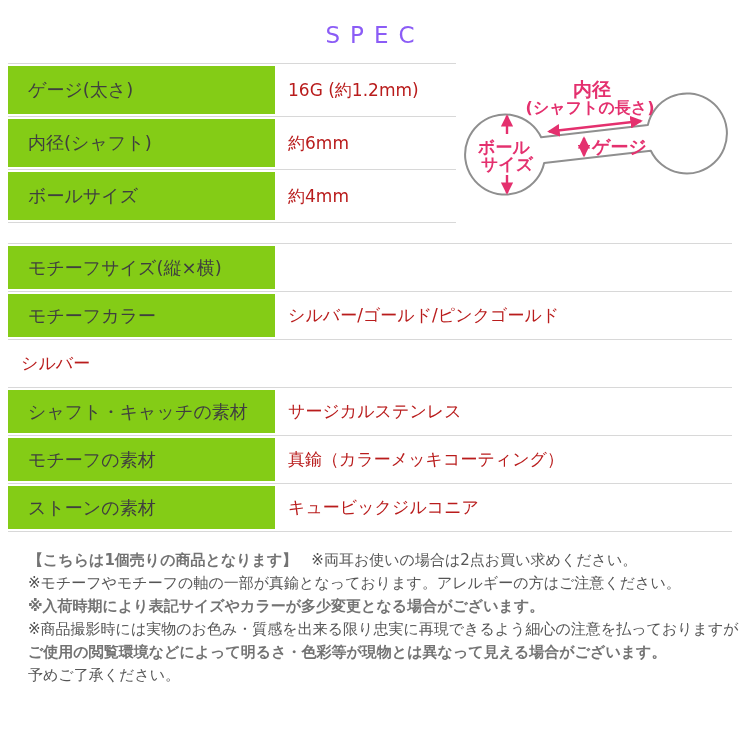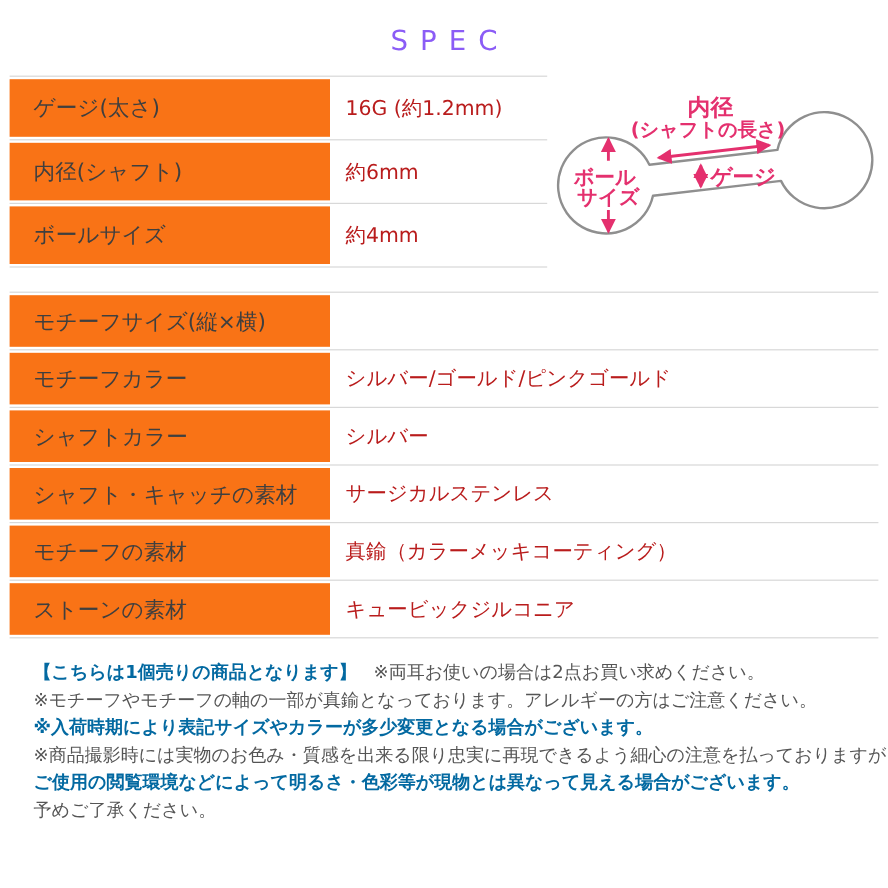--- a/index.html
+++ b/index.html
@@ -13,36 +13,36 @@
     position:absolute;top:22px;left:0;width:740px;
     text-align:center;font-size:23px;font-weight:500;
     letter-spacing:10px;text-indent:10px;color:#8b5cf6;
   }
   .spec-table{position:absolute;left:8px;}
   .spec-table .sep{height:1px;background:#d8d8d8;}
   .spec-table .row{display:flex;align-items:stretch;}
   .t1 .row{height:52px;}
   .t2 .row{height:47px;text-align:center;}
   .spec-table .label{
-    flex:0 0 267px;background:#f97316;margin:2px 0;
+    flex:0 0 267px;background:#84cc16;margin:2px 0;
     display:flex;align-items:center;padding-left:20px;box-sizing:border-box;
     font-size:18px;color:#3f3f3f;
   }
   .spec-table .value{
     flex:1 1 auto;display:flex;align-items:center;padding-left:13px;
     font-size:17px;color:#b91c1c;
   }
   .t1{top:63px;width:448px;}
   .t2{top:243px;width:724px;}
   .diagram{position:absolute;left:450px;top:68px;}
   .notes{
     position:absolute;left:28px;top:549px;width:700px;
     font-size:15px;line-height:23px;color:#555555;
   }
-  .notes .pink{color:#0369a1;font-weight:bold;}
+  .notes .pink{color:#737373;font-weight:bold;}
   .notes .gap{margin-left:14px;}
   .notes div{white-space:nowrap;}
   svg text{font-family:"DejaVu Sans","Liberation Sans",sans-serif;font-weight:bold;fill:#e4306e;}
 </style>
 </head>
 <body>
 
 <div class="page-title">SPEC</div>
 
 <div class="spec-table t1">
@@ -91,21 +91,20 @@
   <div class="row">
     <div class="label">モチーフサイズ(縦×横)</div>
   </div>
   <div class="sep"></div>
   <div class="row">
     <div class="label">モチーフカラー</div>
     <div class="value">シルバー/ゴールド/ピンクゴールド</div>
   </div>
   <div class="sep"></div>
   <div class="row">
-    <div class="label">シャフトカラー</div>
     <div class="value">シルバー</div>
   </div>
   <div class="sep"></div>
   <div class="row">
     <div class="label">シャフト・キャッチの素材</div>
     <div class="value">サージカルステンレス</div>
   </div>
   <div class="sep"></div>
   <div class="row">
     <div class="label">モチーフの素材</div>

